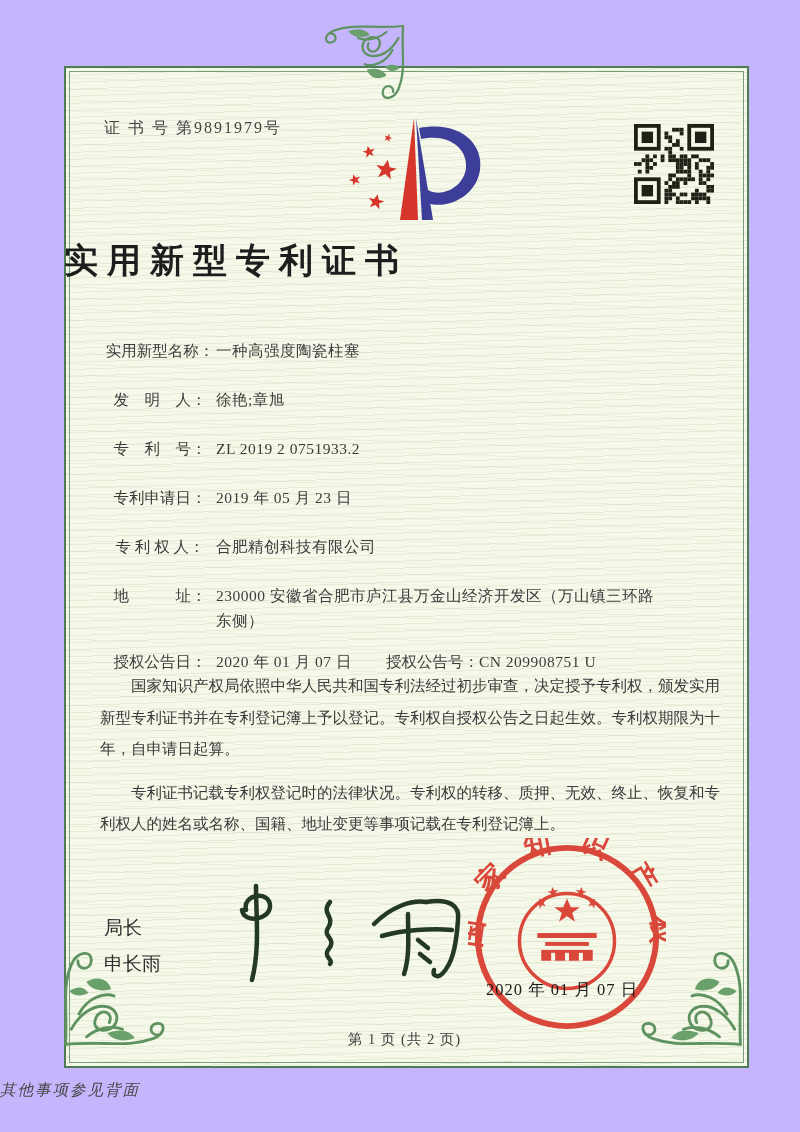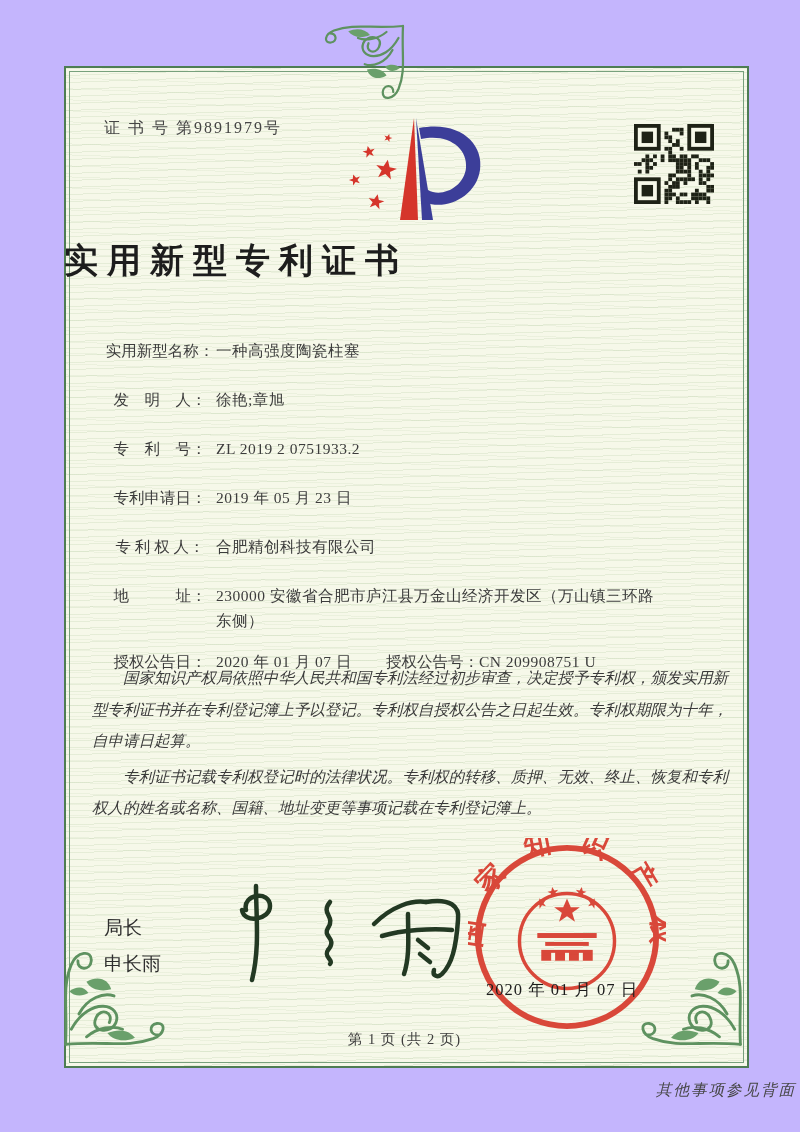--- a/index.html
+++ b/index.html
@@ -20,29 +20,29 @@
   .fields{position:absolute;left:104px;top:338px;width:600px;font-size:15.5px;color:#3c3c3c;}
   .frow{display:flex;align-items:flex-start;line-height:26px;margin-bottom:23px;}
   .flabel{flex:0 0 112px;white-space:nowrap;text-align:center;}
   .fvalue{letter-spacing:.5px;}
   .frow-address{margin-bottom:16px;}
   .frow-address .fvalue{max-width:452px;line-height:25px;}
   .frow-grant{margin-bottom:0;}
   .flabel2{margin-left:34px;white-space:nowrap;}
   .paras{position:absolute;left:88px;top:658px;width:644px;font-size:15.5px;line-height:31.5px;
          text-align:justify;color:#3a3a3a;}
-  .paras p{margin:4px;text-indent:2em;font-style:italic;}
+  .paras p{margin:12px;text-indent:2em;}
   .signoff{position:absolute;left:104px;top:910px;font-family:"Liberation Sans","DejaVu Sans",sans-serif;
            font-size:19px;color:#2e2e2e;line-height:36px;}
   .signature{position:absolute;left:212px;top:876px;width:266px;height:116px;}
   .seal{position:absolute;left:468px;top:838px;width:198px;height:198px;opacity:.92;}
   .seal-date{position:absolute;left:486px;top:979px;width:180px;font-size:16.5px;letter-spacing:1px;
              color:#1c1c1c;white-space:nowrap;}
   .page-info{position:absolute;left:64px;width:681px;top:1030px;text-align:center;font-size:14.5px;color:#3d3d3d;letter-spacing:1px;}
-  .back-note{position:absolute;left:0;width:796px;top:1080px;text-align:right;font-size:15.5px;
+  .back-note{position:absolute;left:0;width:796px;top:1080px;text-align:left;font-size:15.5px;
              font-style:italic;letter-spacing:2px;color:#474747;}
   .orn{position:absolute;pointer-events:none;}
   .orn-bl{left:58px;top:938px;width:114px;height:114px;}
   .orn-br{left:634px;top:938px;width:114px;height:114px;transform:scaleX(-1);}
   .orn-top{left:296px;top:20px;width:136px;height:90px;transform:rotate(180deg);}
 </style>
 </head>
 <body>
 
 <div class="page">

